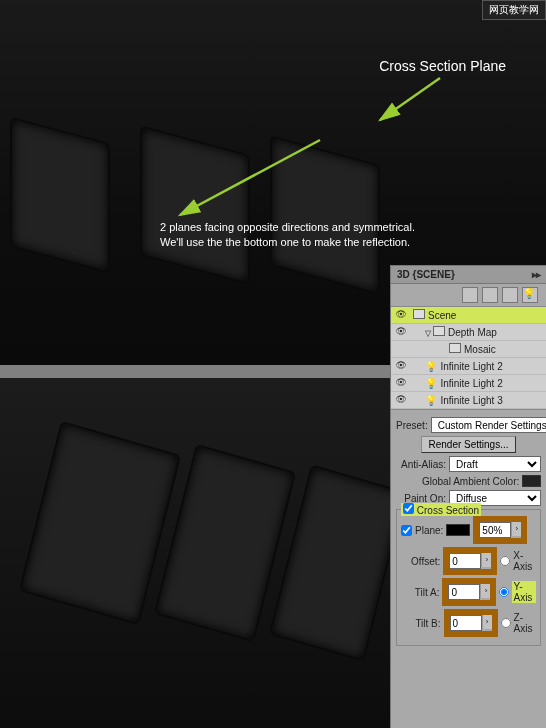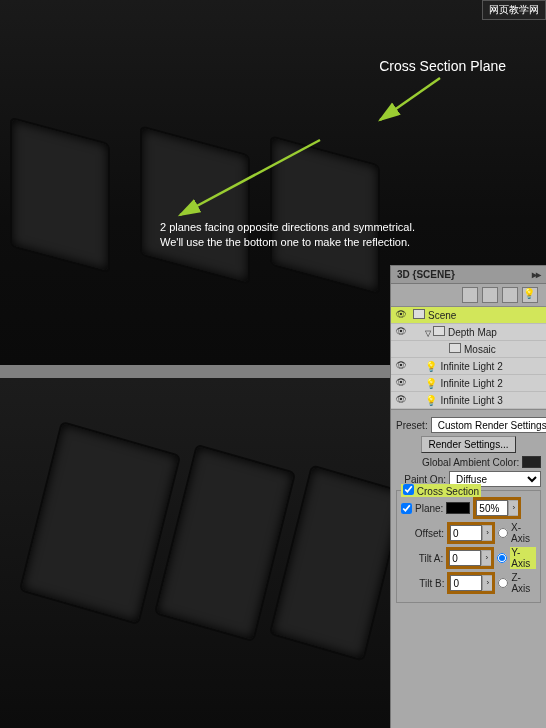--- a/index.html
+++ b/index.html
@@ -172,21 +172,21 @@
   }
   .group-legend.hl { background: #d2e65a; }
   .chk { width: 11px; height: 11px; }
   .spin {
     width: 32px;
     border: 1px solid #666;
     font-size: 10px;
     text-align: left;
     padding: 1px 2px;
   }
-  .spin-wrap { display:inline-flex; align-items:center; border:3px solid #a16207; }
+  .spin-wrap { display:inline-flex; border:6px solid #a16207; }
   .spin-btn { width:10px;height:14px;font-size:8px;line-height:14px;text-align:center;background:#c2c2c2;border-left:1px solid #999;}
   .radio { width: 10px; height:10px; }
   .arrow-svg { position:absolute; pointer-events:none; }
 </style>
 </head>
 <body>
 
 <div class="top-render">
   <div class="letter3d p1"></div>
   <div class="letter3d" style="left:140px;top:140px;width:110px;height:130px;transform:skewY(15deg);"></div>
@@ -265,20 +265,24 @@
 
   <div class="settings">
     <div class="form-row">
       <span class="lbl">Preset:</span>
       <select style="flex:1"><option>Custom Render Settings</option></select>
     </div>
     <div class="form-row" style="justify-content:center;">
       <button class="btn">Render Settings...</button>
     </div>
     <div class="form-row">
+      <span class="lbl">Anti-Alias:</span>
+      <select style="flex:1"><option>Draft</option></select>
+    </div>
+    <div class="form-row">
       <span class="lbl-long">Global Ambient Color:</span>
       <span class="swatch dark"></span>
     </div>
     <div class="form-row">
       <span class="lbl">Paint On:</span>
       <select style="flex:1"><option>Diffuse</option></select>
     </div>
 
     <div class="group">
       <span class="group-legend hl">

